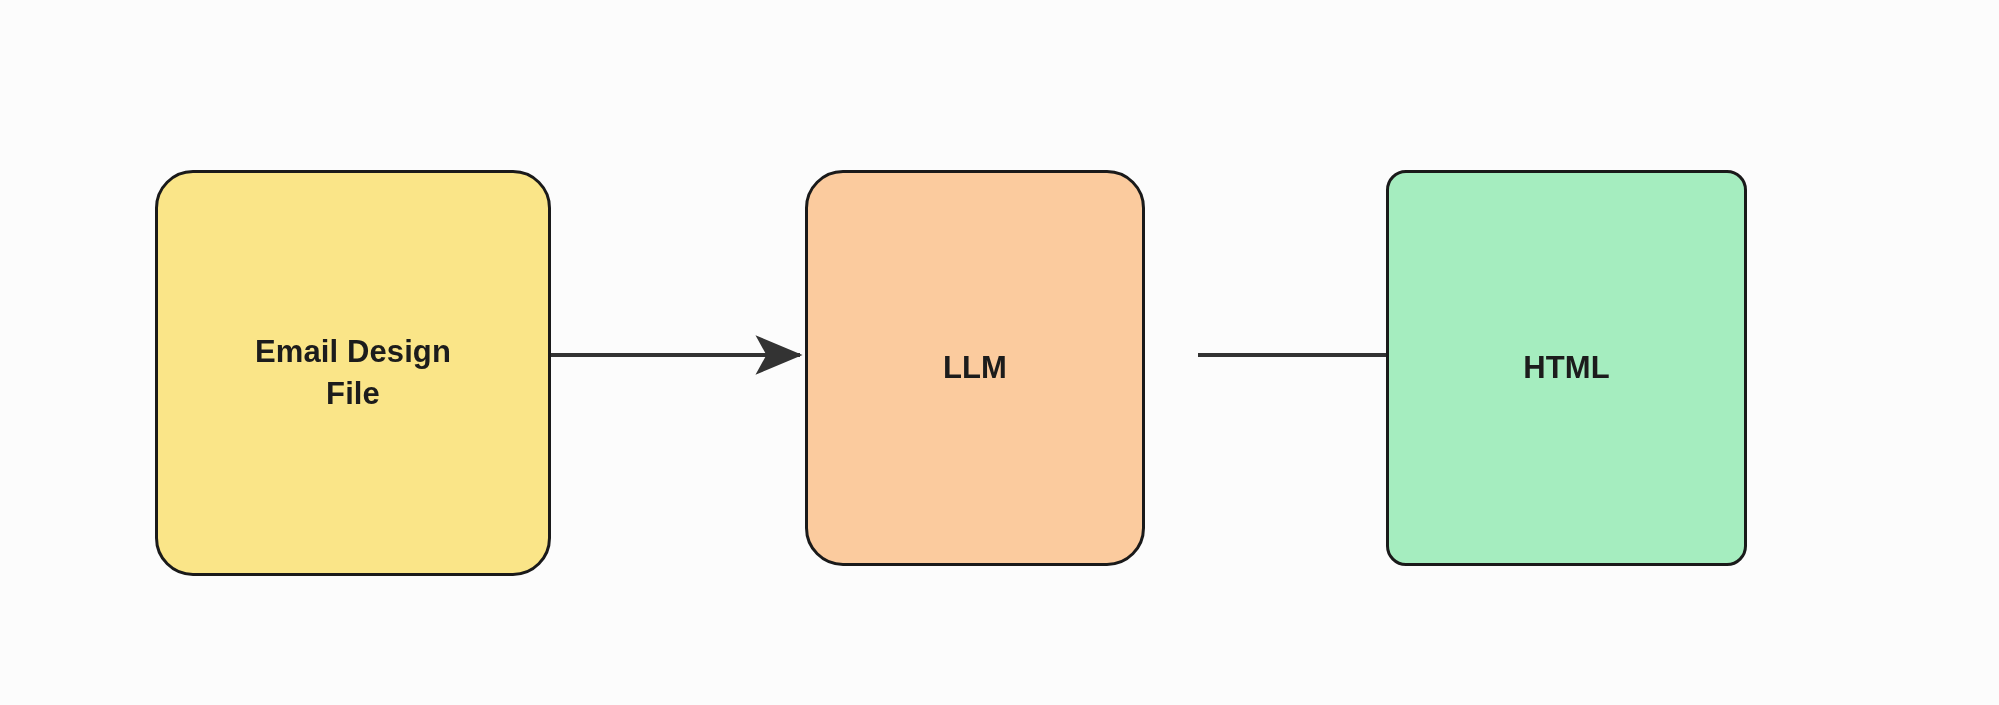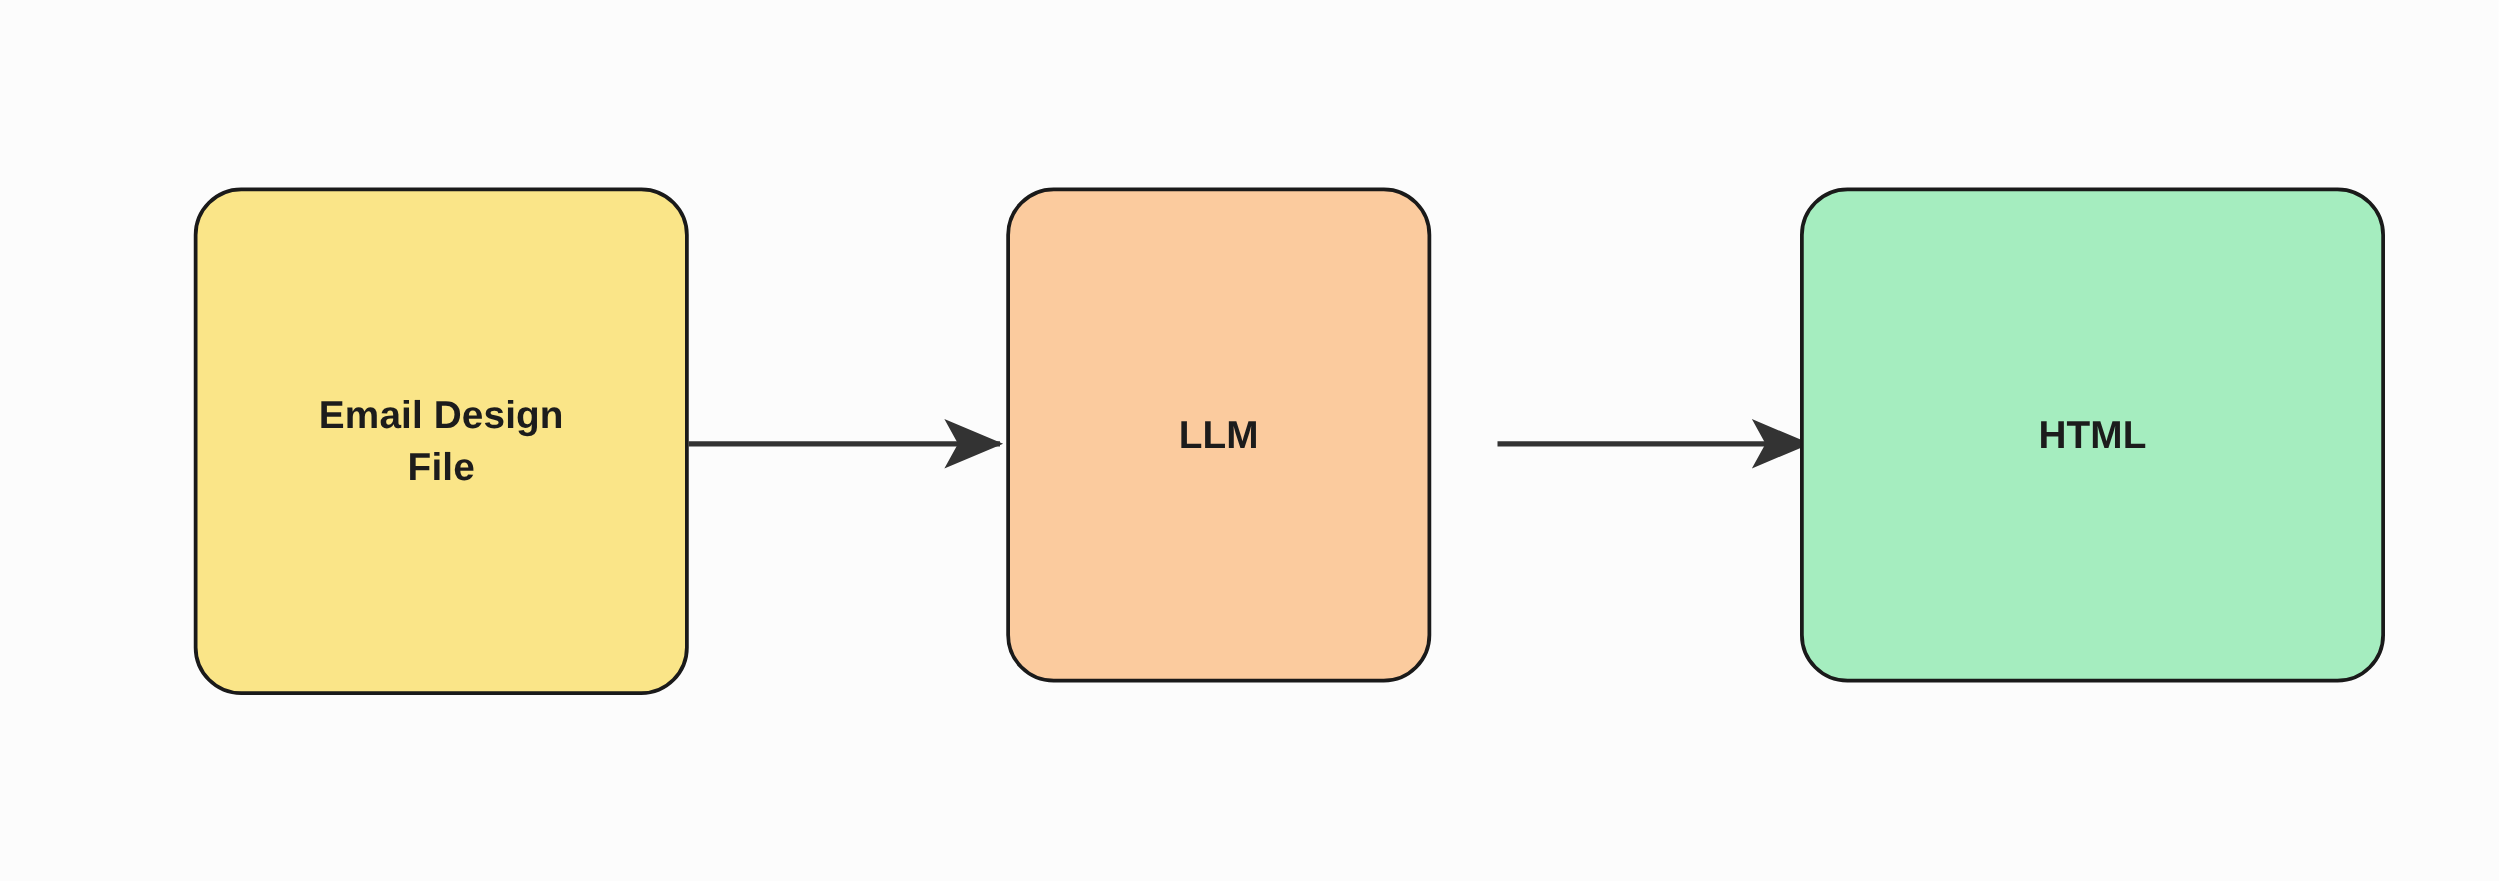--- a/index.html
+++ b/index.html
@@ -24,20 +24,21 @@
   }
   .node {
     position: absolute;
     box-sizing: border-box;
     border: 3px solid #a3a3a3;
     border-radius: 38px;
     display: flex;
     align-items: center;
     justify-content: center;
     text-align: center;
+    margin-top: 20px;
   }
   .node-label {
     font-weight: bold;
     font-size: 31px;
     line-height: 1.34;
     color: #1c1c1c;
     letter-spacing: 0.1px;
     padding: 0 18px;
     white-space: pre-line;
   }
@@ -49,25 +50,26 @@
     background: #fae588;
   }
   .node-llm {
     left: 805px;
     top: 150px;
     width: 340px;
     height: 396px;
     background: #fbcb9e;
   }
   .node-html {
-    left: 1440px;
+    left: 1386px;
     top: 150px;
-    width: 468px;
+    width: 361px;
     height: 396px;
     background: #a5edbf;
+    border-radius: 20px;
   }
   .edge-layer {
     position: absolute;
     left: 0;
     top: 0;
     width: 1999px;
     height: 705px;
     pointer-events: none;
   }
 </style>

